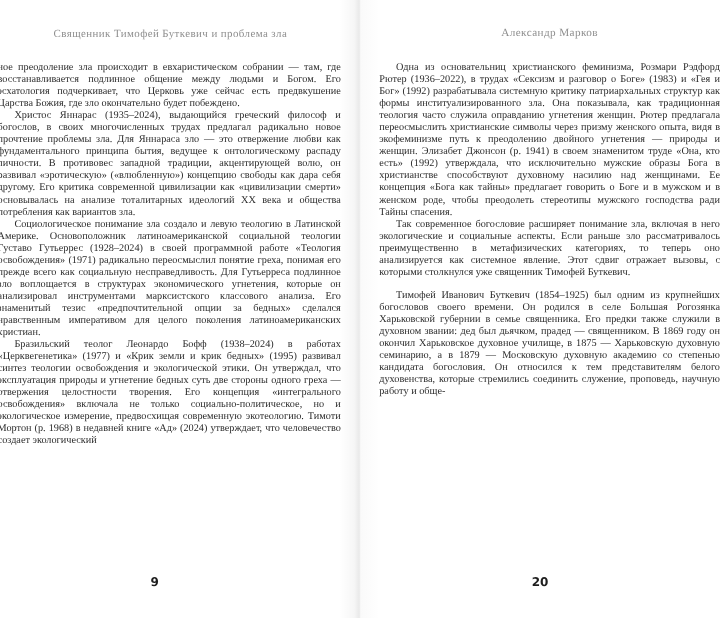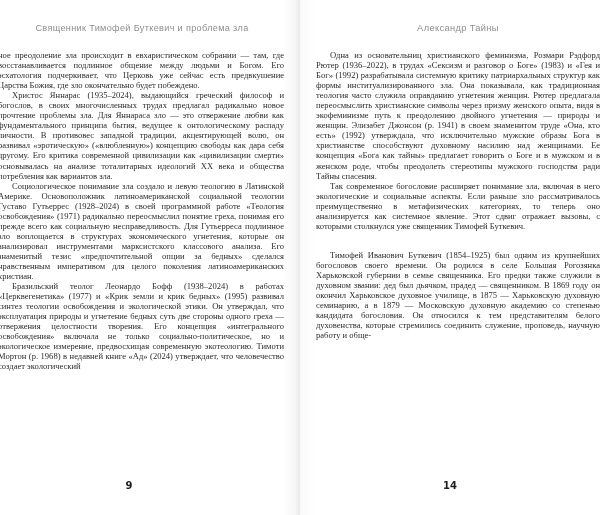--- a/index.html
+++ b/index.html
@@ -38,21 +38,21 @@
   .page {
     position: relative;
     width: 300px;
     height: 515px;
     box-sizing: border-box;
   }
   .page-left  { padding: 0 16px 0 0; }
   .page-right { padding: 0 0 0 16px; }
 
   .running-head {
-    font-family: Liberation Sans, sans-serif;
+    font-family: Liberation Serif, serif;
     font-size: 9.3px;
     letter-spacing: 0.35px;
     color: #8e8e8e;
     text-align: center;
     padding-top: 23px;
     white-space: nowrap;
   }
   .page-left .running-head  { font-size: 9.1px; }
 
   .body-col {
@@ -65,21 +65,21 @@
     hyphens: manual;
   }
   .body-col p {
     margin: 0;
     text-indent: 14px;
   }
   .body-col p.cont {
     text-indent: 0;
   }
   .body-col p.gap-before {
-    margin-top: 19px;
+    margin-top: 9px;
   }
   .page-left .body-col  { width: 286px; margin-left: -2px; }
   .page-right .body-col { width: 284px; }
 
   .folio {
     position: absolute;
     bottom: 24px;
     font-family: "DejaVu Sans", "Liberation Sans", sans-serif;
     font-size: 10px;
     font-weight: 700;
@@ -100,25 +100,25 @@
       <p class="cont">ное преодоление зла происходит в евхаристическом собрании — там, где восстанавливается подлинное общение между людьми и Богом. Его эсхатология подчеркивает, что Церковь уже сейчас есть предвкушение Царства Божия, где зло окончательно будет побеждено.</p>
       <p>Христос Яннарас (1935–2024), выдающийся греческий философ и богослов, в своих многочисленных трудах предлагал радикально новое прочтение проблемы зла. Для Яннараса зло — это отвержение любви как фундаментального принципа бытия, ведущее к онтологическому распаду личности. В противовес западной традиции, акцентирующей волю, он развивал «эротическую» («влюбленную») концепцию свободы как дара себя другому. Его критика современной цивилизации как «цивилизации смерти» основывалась на анализе тоталитарных идеологий XX века и общества потребления как вариантов зла.</p>
       <p>Социологическое понимание зла создало и левую теологию в Латинской Америке. Основоположник латиноамериканской социальной теологии Густаво Гутьеррес (1928–2024) в своей программной работе «Теология освобождения» (1971) радикально переосмыслил понятие греха, понимая его прежде всего как социальную несправедливость. Для Гутьерреса подлинное зло воплощается в структурах экономического угнетения, которые он анализировал инструментами марксистского классового анализа. Его знаменитый тезис «предпочтительной опции за бедных» сделался нравственным императивом для целого поколения латиноамериканских христиан.</p>
       <p>Бразильский теолог Леонардо Бофф (1938–2024) в работах «Церквегенетика» (1977) и «Крик земли и крик бедных» (1995) развивал синтез теологии освобождения и экологической этики. Он утверждал, что эксплуатация природы и угнетение бедных суть две стороны одного греха — отвержения целостности творения. Его концепция «интегрального освобождения» включала не только социально-политическое, но и экологическое измерение, предвосхищая современную экотеологию. Тимоти Мортон (р. 1968) в недавней книге «Ад» (2024) утверждает, что человечество создает экологический</p>
     </div>
 
     <div class="folio folio-left">9</div>
   </div>
 
   <div class="page page-right">
-    <div class="running-head">Александр Тайны</div>
+    <div class="running-head">Александр Марков</div>
 
     <div class="body-col">
       <p>Одна из основательниц христианского феминизма, Розмари Рэдфорд Рютер (1936–2022), в трудах «Сексизм и разговор о Боге» (1983) и «Гея и Бог» (1992) разрабатывала системную критику патриархальных структур как формы институализированного зла. Она показывала, как традиционная теология часто служила оправданию угнетения женщин. Рютер предлагала переосмыслить христианские символы через призму женского опыта, видя в экофеминизме путь к преодолению двойного угнетения — природы и женщин. Элизабет Джонсон (р. 1941) в своем знаменитом труде «Она, кто есть» (1992) утверждала, что исключительно мужские образы Бога в христианстве способствуют духовному насилию над женщинами. Ее концепция «Бога как тайны» предлагает говорить о Боге и в мужском и в женском роде, чтобы преодолеть стереотипы мужского господства ради Тайны спасения.</p>
       <p>Так современное богословие расширяет понимание зла, включая в него экологические и социальные аспекты. Если раньше зло рассматривалось преимущественно в метафизических категориях, то теперь оно анализируется как системное явление. Этот сдвиг отражает вызовы, с которыми столкнулся уже священник Тимофей Буткевич.</p>
       <p class="gap-before">Тимофей Иванович Буткевич (1854–1925) был одним из крупнейших богословов своего времени. Он родился в селе Большая Рогозянка Харьковской губернии в семье священника. Его предки также служили в духовном звании: дед был дьячком, прадед — священником. В 1869 году он окончил Харьковское духовное училище, в 1875 — Харьковскую духовную семинарию, а в 1879 — Московскую духовную академию со степенью кандидата богословия. Он относился к тем представителям белого духовенства, которые стремились соединить служение, проповедь, научную работу и обще-</p>
     </div>
 
-    <div class="folio folio-right">14</div>
+    <div class="folio folio-right">20</div>
   </div>
 
   <div class="gutter"></div>
 </div>
 
 </body></html>

